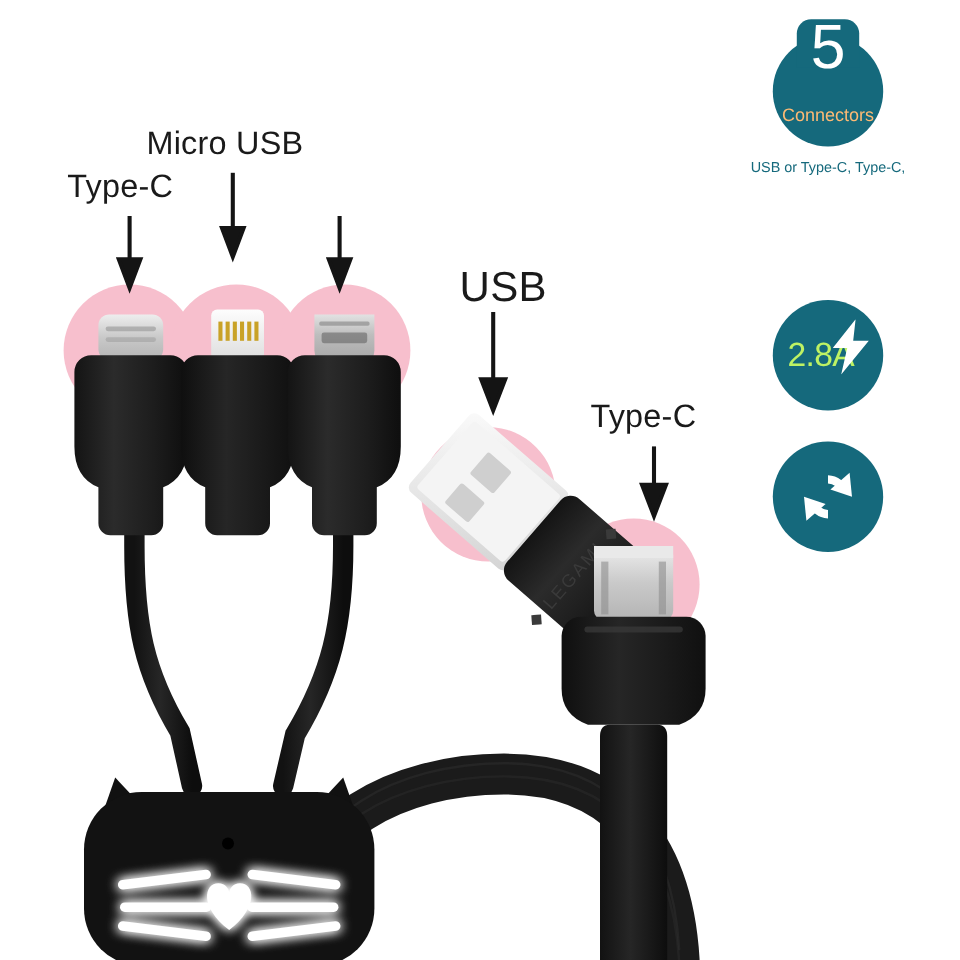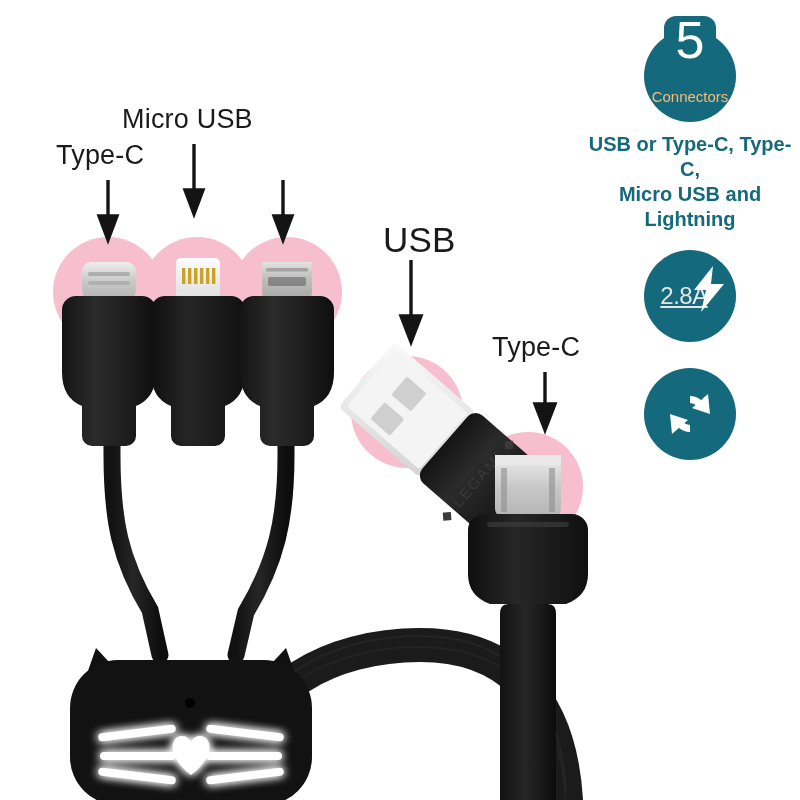--- a/index.html
+++ b/index.html
@@ -43,26 +43,26 @@
   .badge-num-bg{
     position:absolute;top:-14px;left:50%;transform:translateX(-50%);
     width:52px;height:40px;border-radius:12px 12px 0 0;
   }
   .badge-sub{
     color:#fdba74;font-size:15px;
     position:absolute;bottom:17px;left:0;right:0;
   }
   .feature-caption{
     margin-top:10px;
-    font-size:20px;line-height:1.25;
-    font-weight:700;
+    font-size:12px;line-height:1.25;
+    font-weight:400;
   }
   .amp-text{
-    color:#e5e5e5;font-size:24px;letter-spacing:-.5px;
-    position:relative;left:-6px;text-decoration:underline;
+    color:#bef264;font-size:28px;letter-spacing:-.5px;
+    position:relative;left:-6px;
   }
 </style>
 </head>
 <body>
 
 <div id="stage">
 
   <svg class="abs" style="left:0;top:0;" width="800" height="800">
     <circle cx="108" cy="292" r="55" fill="#F7BFCD"></circle>
     <circle cx="197" cy="292" r="55" fill="#F7BFCD"></circle>
@@ -231,21 +231,20 @@
   <div class="callout" style="left:492px;top:332px;font-size:27px;">Type-C</div>
 
   <div class="feature" style="top:30px;">
     <div class="badge" style="background:#15697C;">
       <div class="badge-num-bg" style="background:#15697C;"></div>
       <div class="badge-num">5</div>
       <div class="badge-sub">Connectors</div>
     </div>
     <div class="feature-caption" style="color:#15697C;">
       <div>USB or Type-C, Type-C,</div>
-      <div>Micro USB and Lightning</div>
     </div>
   </div>
 
   <div class="feature" style="top:250px;">
     <div class="badge" style="background:#15697C;">
       <span class="amp-text">2.8A</span>
       <svg width="34" height="46" viewBox="0 0 34 46" style="position:absolute;right:10px;top:16px;">
         <polygon points="21,0 2,24 14,24 9,46 32,18 19,18" fill="#ffffff"></polygon>
       </svg>
     </div>

